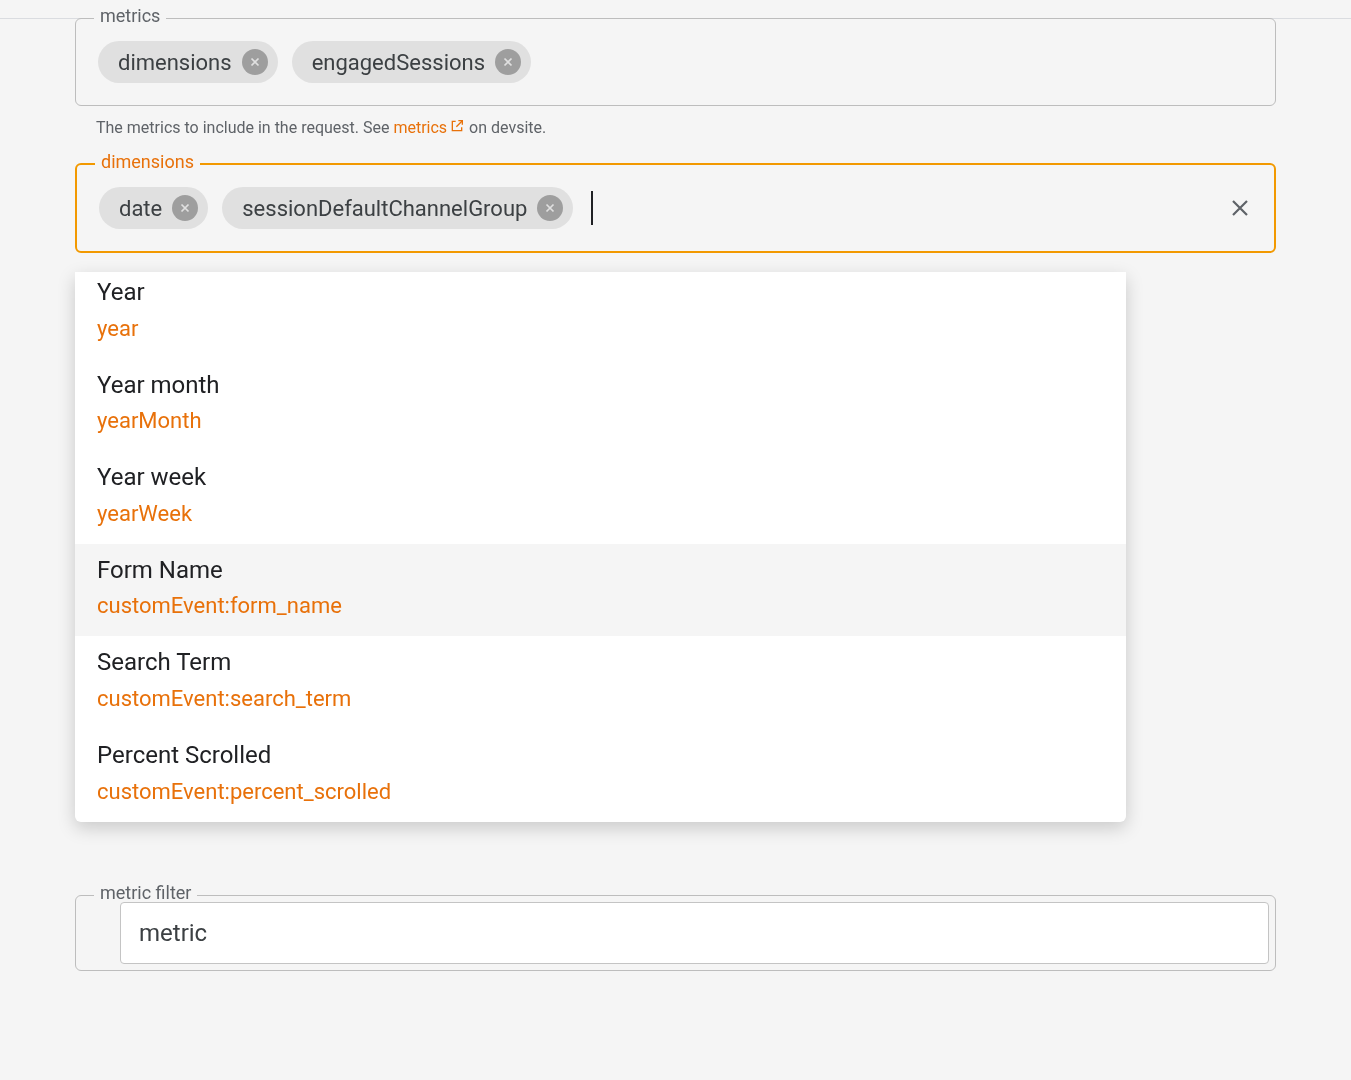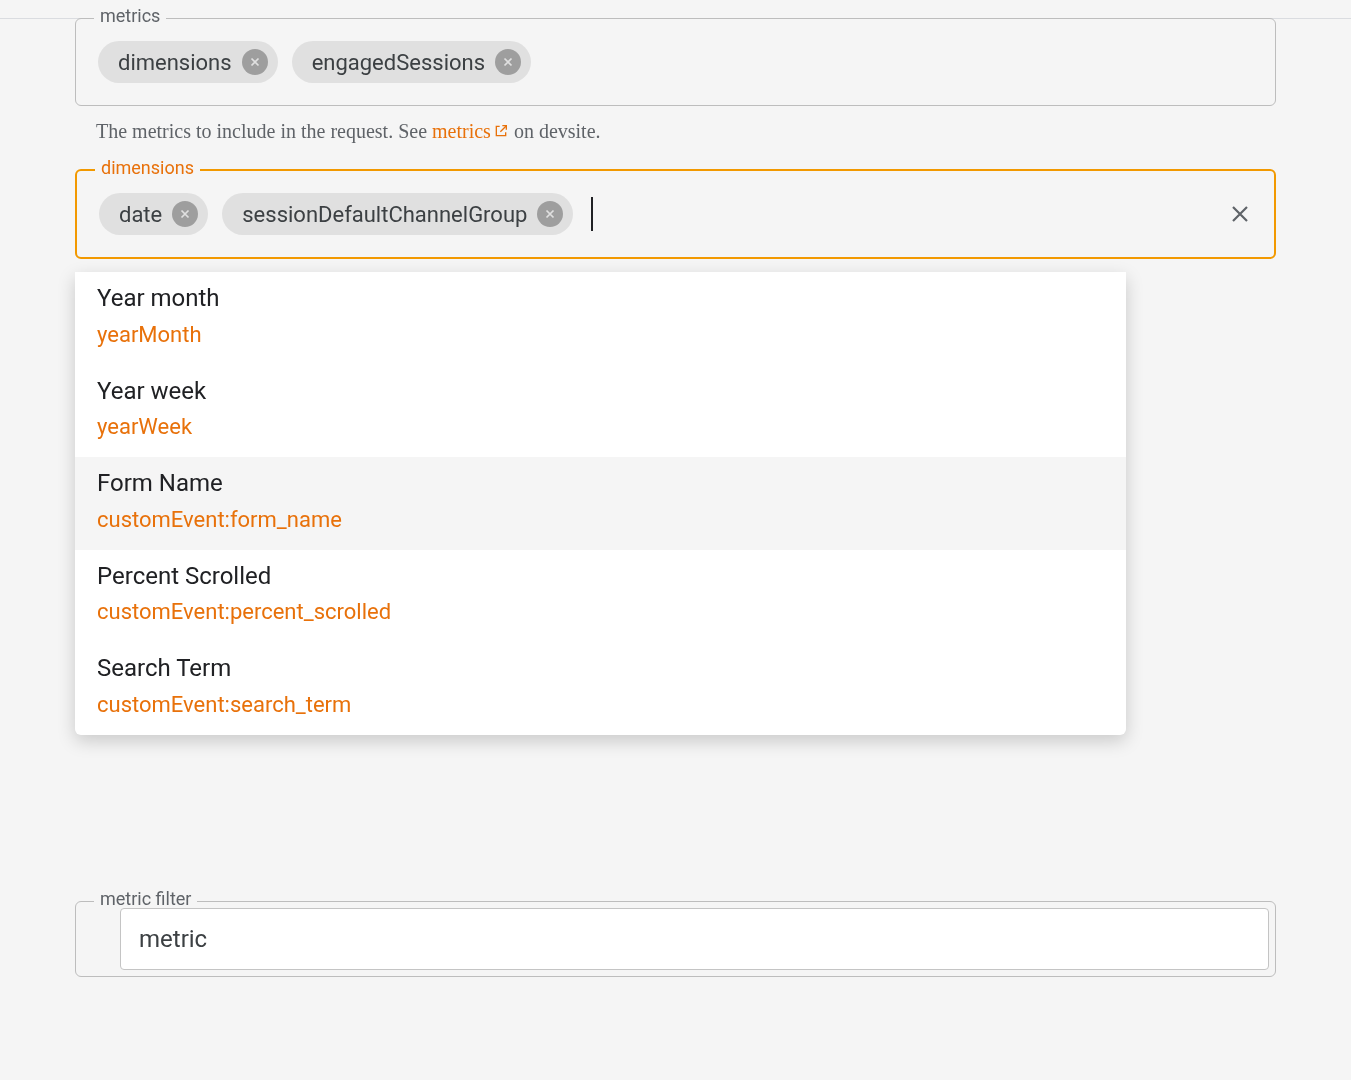--- a/index.html
+++ b/index.html
@@ -79,24 +79,23 @@
     width: 32px; height: 32px;
     display: flex; align-items: center; justify-content: center;
     color: #5f6368;
     cursor: pointer;
   }
   .clear-field svg { width: 24px; height: 24px; }
   .clear-field svg path { stroke: #5f6368; stroke-width: 2.2; fill: none; }
 
   .helper {
     margin: 0 75px 0 96px;
-    font-size: 20px;
+    font-size: 16px;
     color: #5f6368;
     line-height: 1.5;
-    font-family: Liberation Serif, serif;
   }
   .helper a, .helper .link {
     color: #e8710a;
     text-decoration: none;
   }
   .ext-icon {
     display: inline-block;
     width: 16px; height: 16px;
     vertical-align: -1px;
     margin-left: 2px;
@@ -207,39 +206,43 @@
         <span class="caret"></span>
       </div>
     <div class="clear-field">
       <svg viewBox="0 0 24 24">
           <path d="M5 5l14 14M19 5L5 19"></path>
         </svg>
     </div>
   </div>
 
   <div class="dropdown" id="dropdown">
+      <div class="opt first">
+        <div class="title">Year</div>
+        <div class="sub">year</div>
+      </div>
       <div class="opt">
         <div class="title">Year month</div>
         <div class="sub">yearMonth</div>
       </div>
       <div class="opt">
         <div class="title">Year week</div>
         <div class="sub">yearWeek</div>
       </div>
       <div class="opt highlight">
         <div class="title">Form Name</div>
         <div class="sub">customEvent:form_name</div>
       </div>
       <div class="opt">
+        <div class="title">Search Term</div>
+        <div class="sub">customEvent:search_term</div>
+      </div>
+      <div class="opt">
         <div class="title">Percent Scrolled</div>
         <div class="sub">customEvent:percent_scrolled</div>
-      </div>
-      <div class="opt">
-        <div class="title">Search Term</div>
-        <div class="sub">customEvent:search_term</div>
       </div>
     </div>
 
   <div style="height:592px"></div>
 
 
   <div class="field-wrap" style="margin-top:40px; padding:6px;">
     <span class="legend">metric filter</span>
     <div class="inner-input">
       <span>metric</span>

